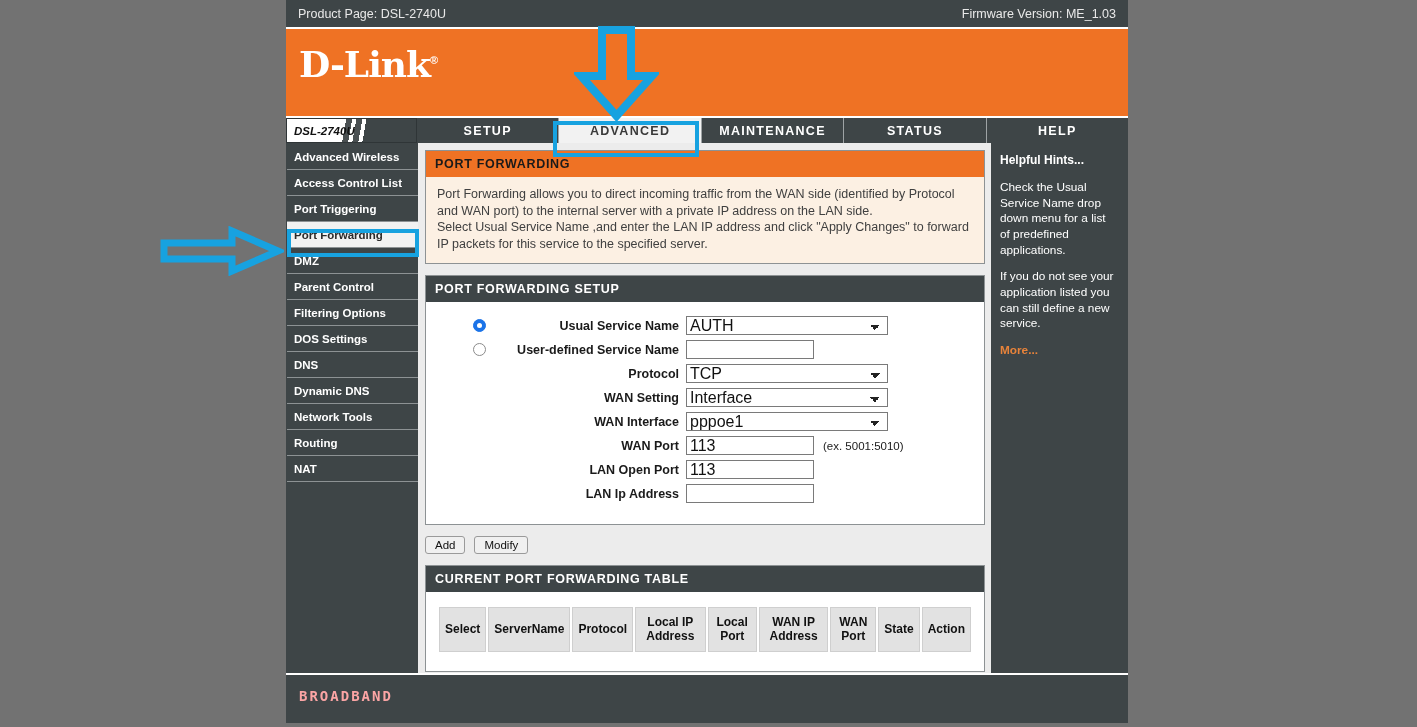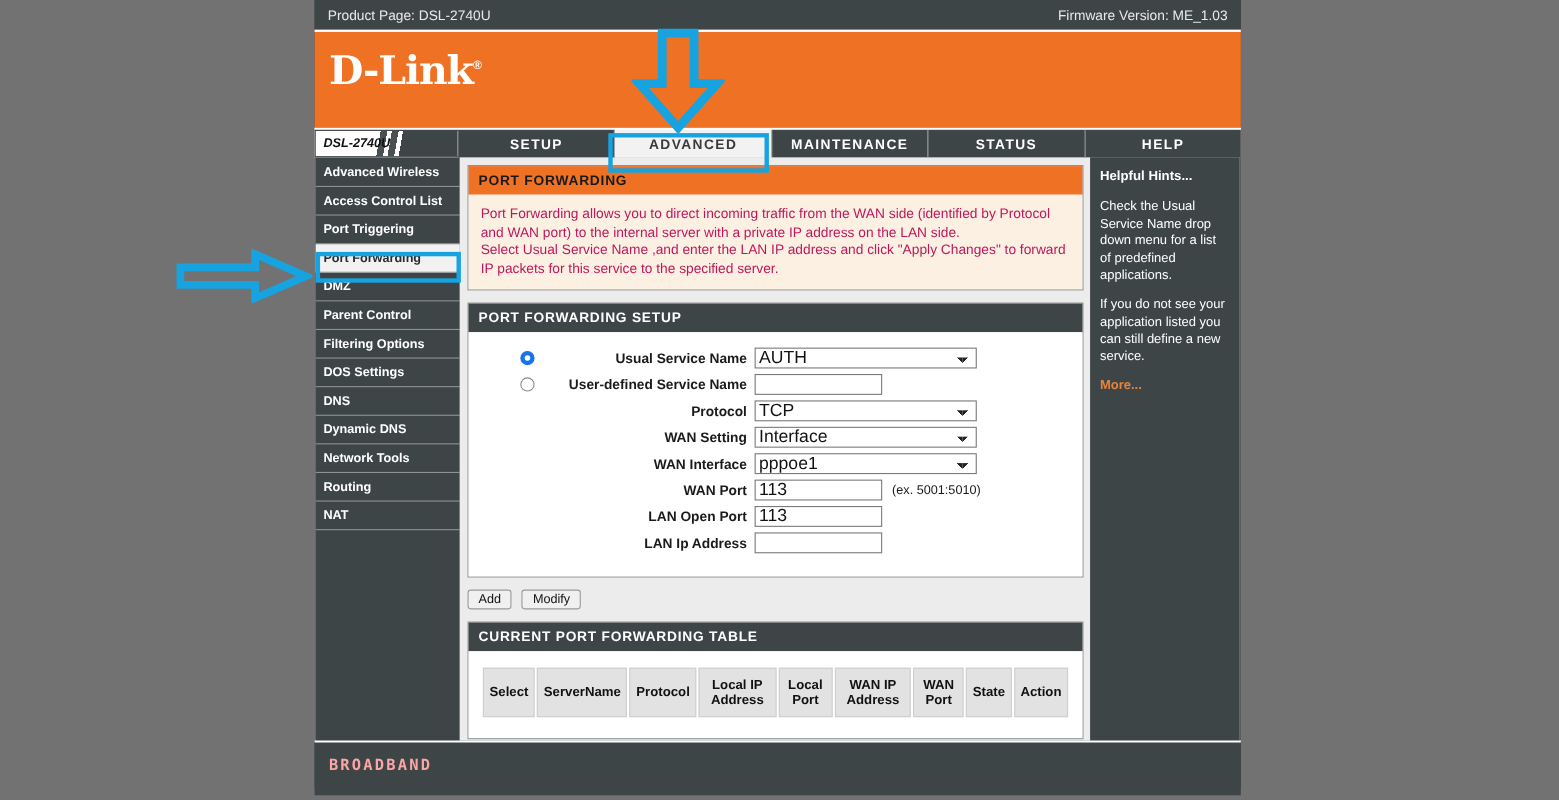--- a/index.html
+++ b/index.html
@@ -152,21 +152,21 @@
     letter-spacing: 0.7px;
     padding: 6px 9px;
   }
   .panel-head.orange {
     background: #ef7224;
     color: #1a1a1a;
   }
   .panel-body { background: #ffffff; padding: 9px 11px; }
   .panel-body.tan {
     background: #fcf0e3;
-    color: #be185d;
+    color: #404040;
     font-size: 12.5px;
     line-height: 1.32;
     padding: 9px 11px 11px 11px;
   }
   .panel-body.tan p { margin: 0; }
 
   
   .form-area { background: #fff; padding: 14px 0 16px 0; }
   .frow {
     display: flex;
@@ -228,21 +228,21 @@
     appearance: none;
     background-image:
       linear-gradient(45deg, transparent 50%, #222 50%),
       linear-gradient(135deg, #222 50%, transparent 50%);
     background-position:
       calc(100% - 12px) 8px,
       calc(100% - 7px) 8px;
     background-size: 5px 5px, 5px 5px;
     background-repeat: no-repeat;
   }
-  input.ctl { width: 116px; }
+  input.ctl { width: 128px; }
   .hint-inline {
     font-size: 11.5px;
     color: #1a1a1a;
     padding-left: 9px;
     padding-top: 4px;
   }
 
   
   .btnrow { display: flex; gap: 9px; margin-bottom: 11px; }
   .btn {

